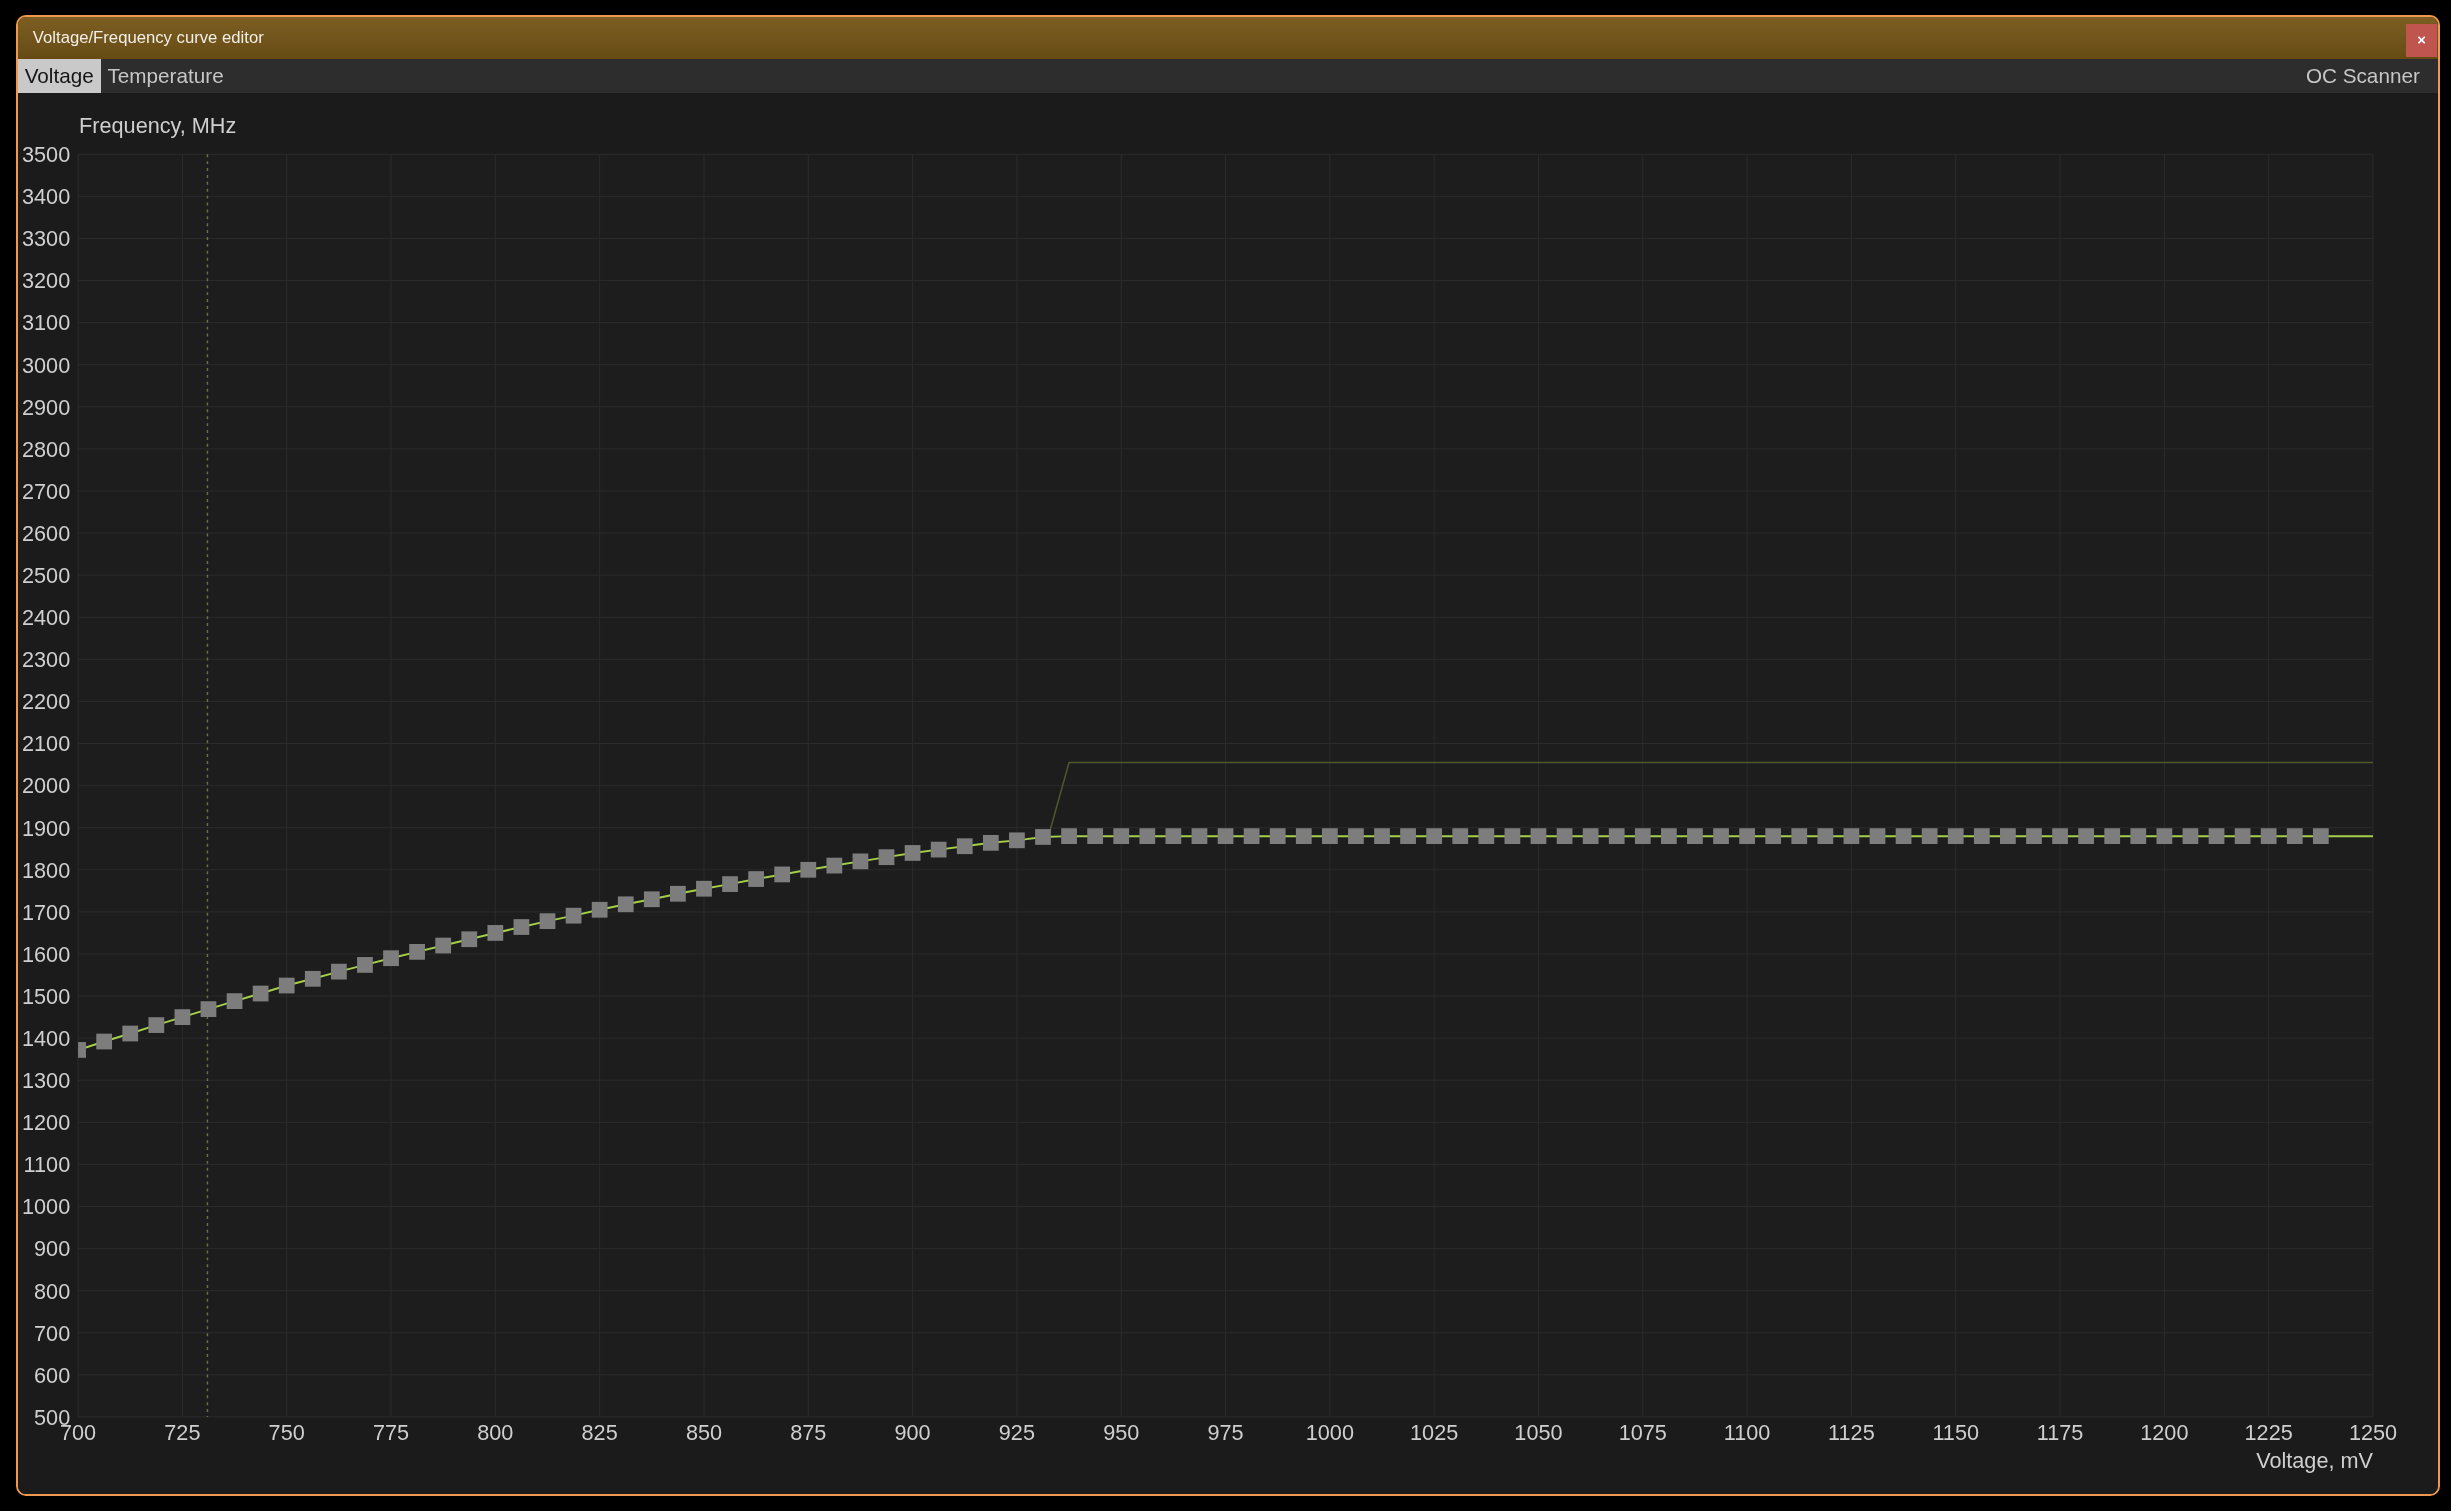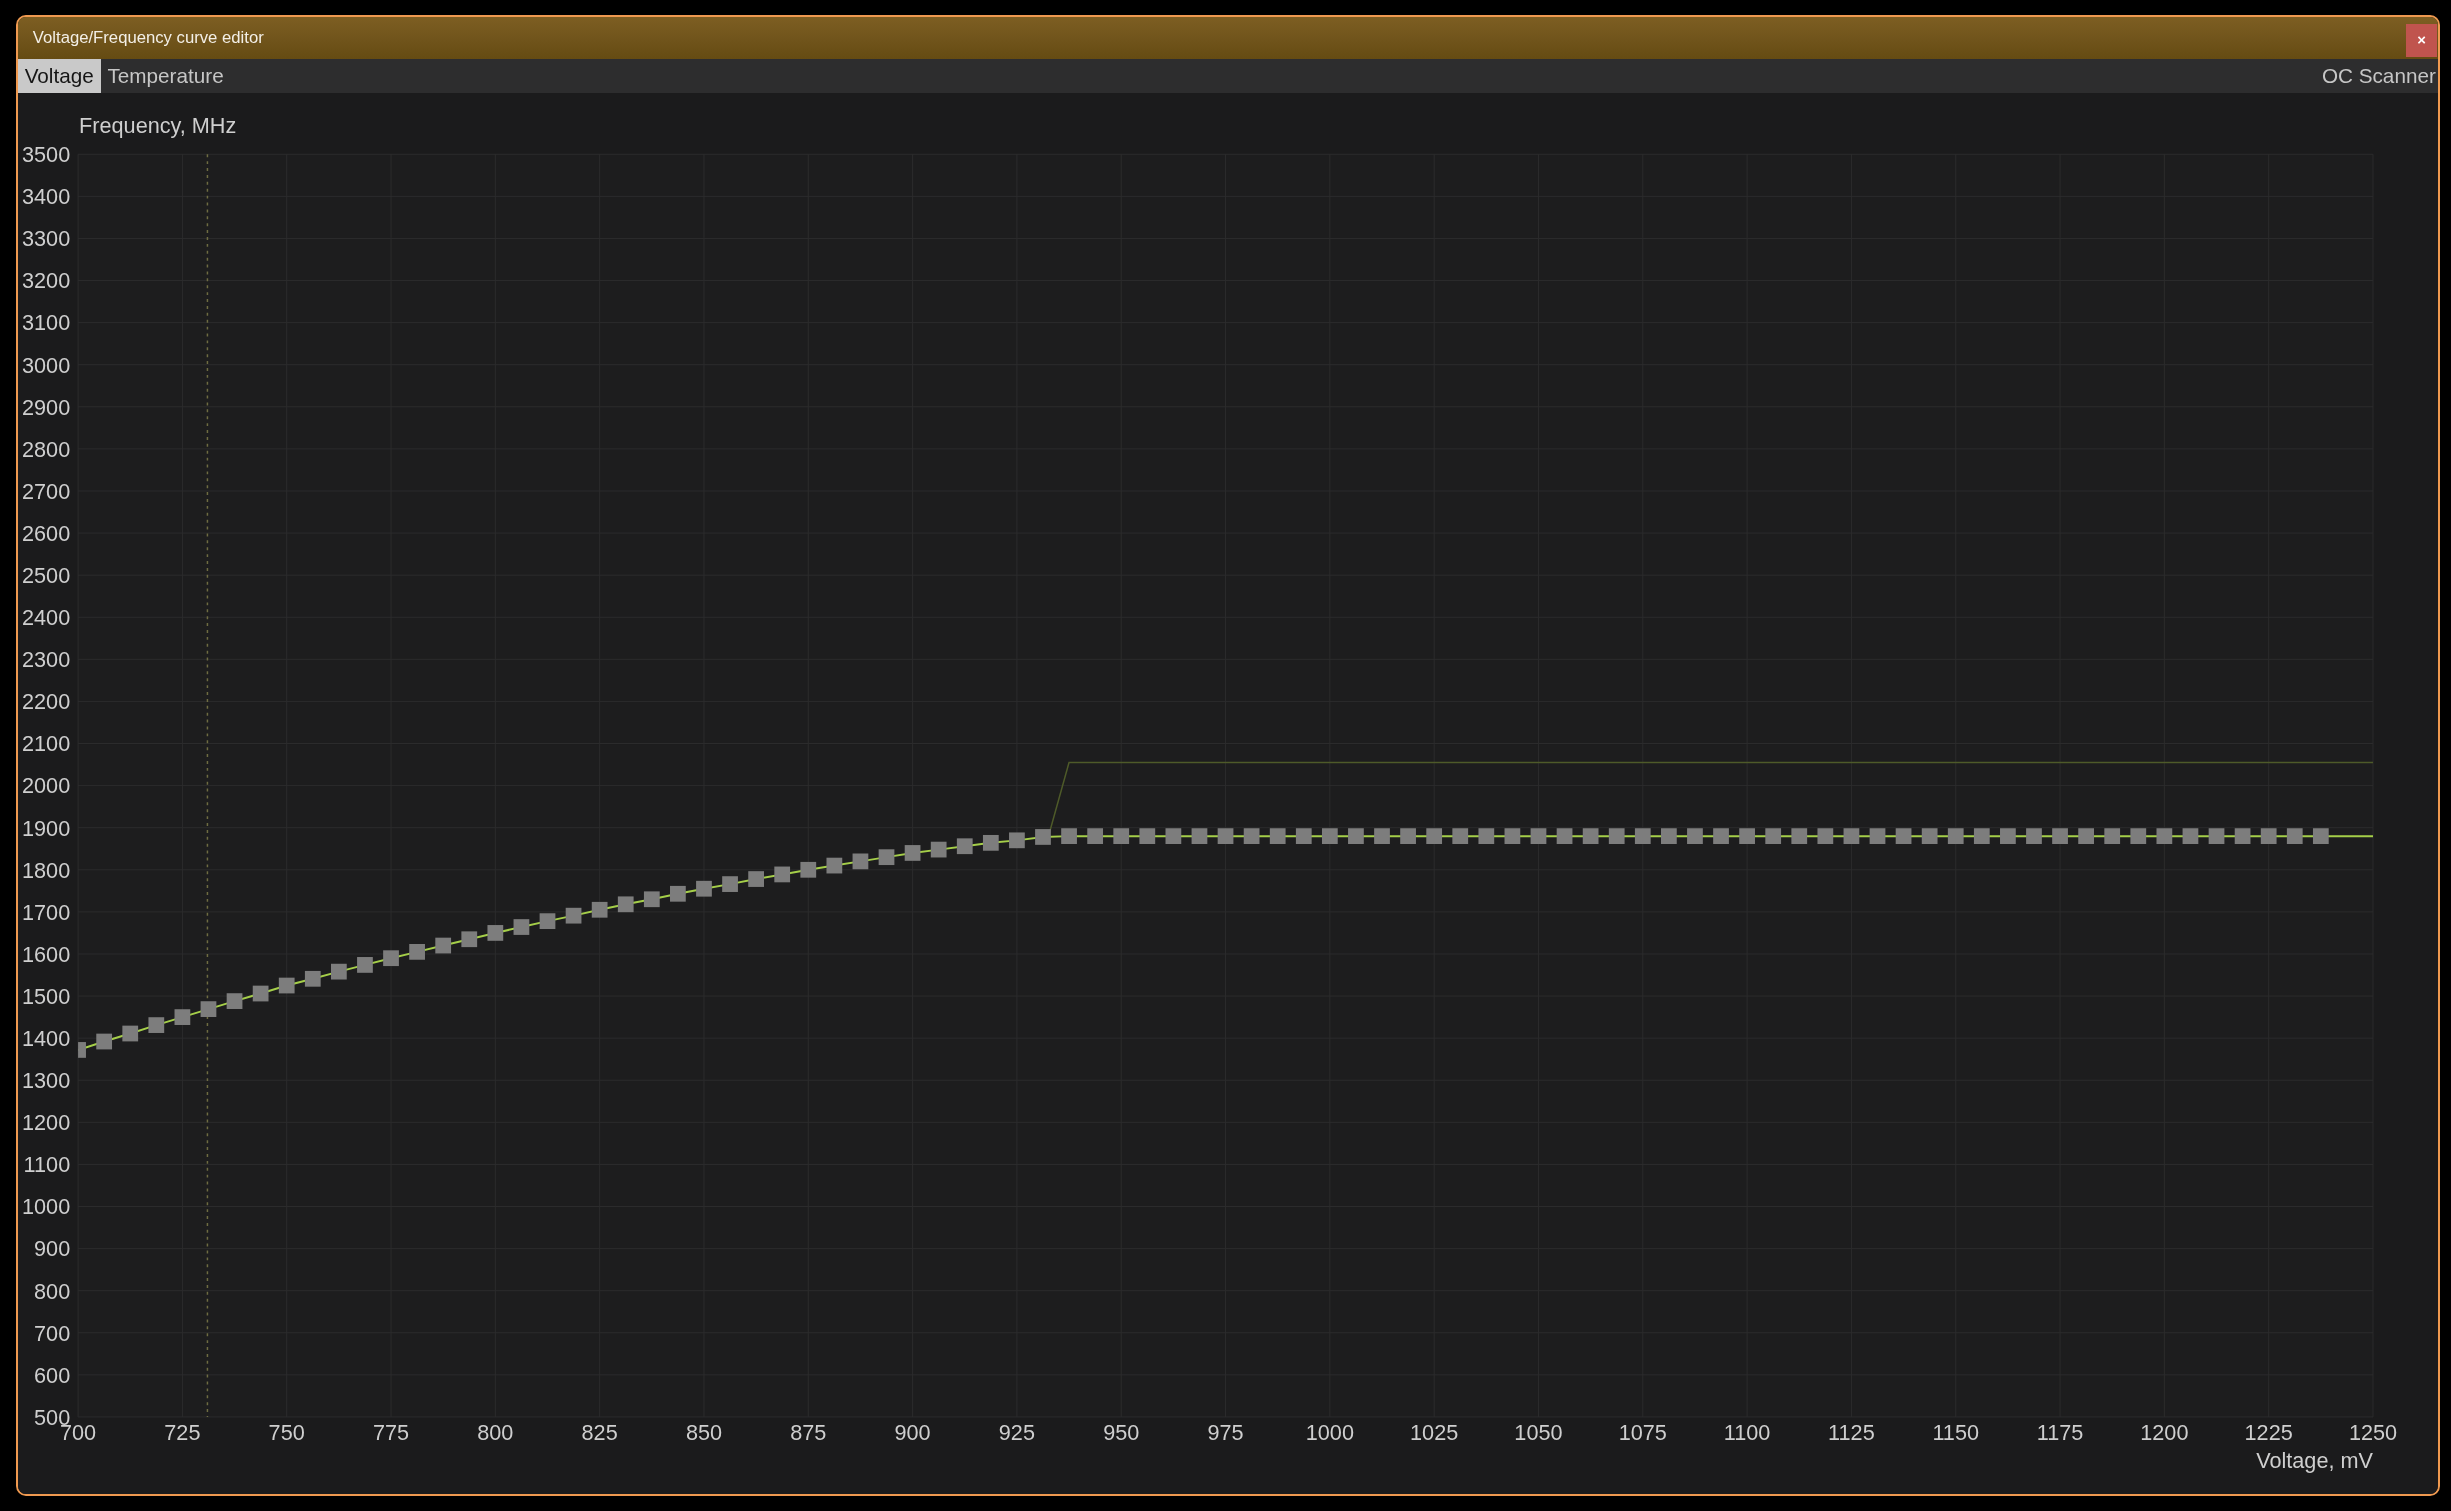--- a/index.html
+++ b/index.html
@@ -20,21 +20,21 @@
     background:#c0544e; color:#ffffff; font-size:14.8px; font-weight:bold;
     display:flex; align-items:center; justify-content:center; cursor:default;
   }
   .tabbar {
     flex:0 0 34px; height:34px; background:#2d2d2e; display:flex;
     align-items:stretch; font-size:20.7px; color:#c6c6c6;
   }
   .tab { display:flex; align-items:center; padding:0 6.9px; cursor:default; white-space:nowrap; }
   .tab.active { background:#c9c9c9; color:#151515; }
   .tab-spacer { flex:1; }
-  .oc-scanner { display:flex; align-items:center; padding-right:2px; cursor:default;text-align:center; }
+  .oc-scanner { display:flex; align-items:center; padding-right:18px; cursor:default;text-align:center; }
   .chart-area { position:relative; flex:1; background:#1b1b1c; }
   .chart-area svg { position:absolute; left:0; top:0; display:block; }
   svg text { fill:#cfcfcf; font-size:22px; }
 </style>
 </head>
 <body>
 
 <div class="window">
   <div class="titlebar">
     <span>Voltage/Frequency curve editor</span>

